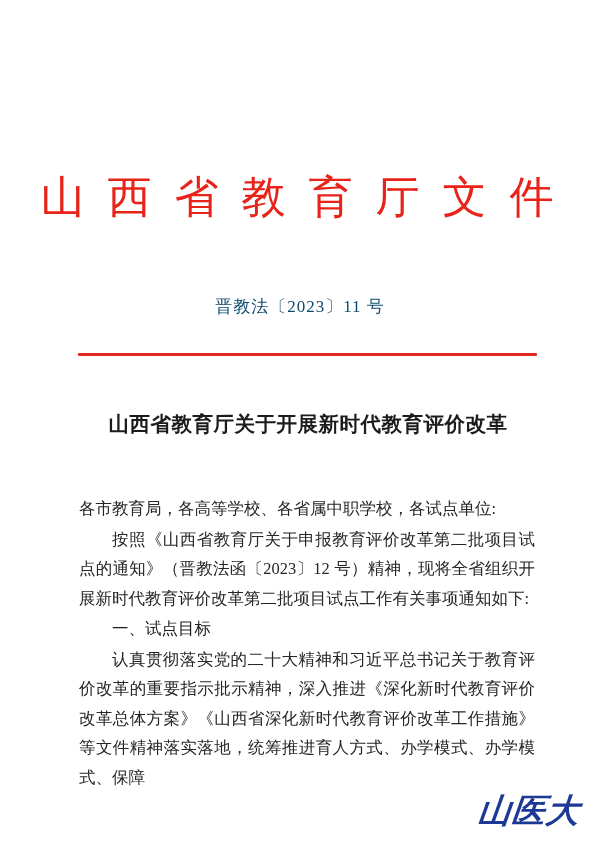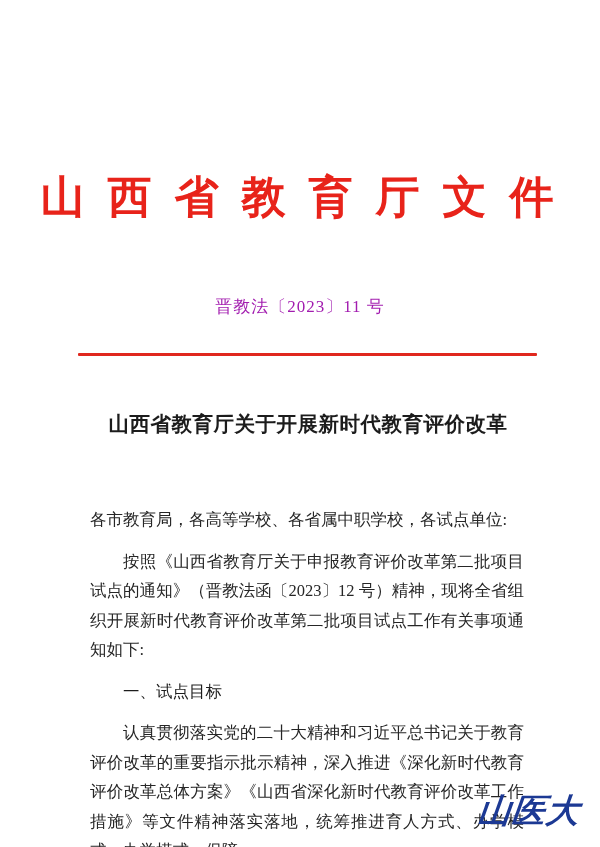--- a/index.html
+++ b/index.html
@@ -18,35 +18,35 @@
   }
   
   .red-header {
     position: absolute;
     top: 168px;
     left: 0;
     width: 100%;
     text-align: center;
     color: #e8231a;
     font-size: 44px;
-    font-weight: bold;
+    font-weight: normal;
     letter-spacing: 6px;
     white-space: nowrap;
     font-family: "Liberation Serif", "DejaVu Serif", serif;
   }
   
   .doc-number {
     position: absolute;
     top: 295px;
     left: 0;
     width: 100%;
     text-align: center;
     font-size: 17px;
     letter-spacing: 1px;
-    color: #a21caf;
+    color: #0c4a6e;
   }
   
   .red-rule {
     position: absolute;
     top: 353px;
     left: 78px;
     width: 459px;
     height: 3px;
     background: #e0281e;
     border-radius: 1px;
@@ -71,21 +71,21 @@
     position: absolute;
     top: 493px;
     left: 78px;
     width: 458px;
     font-size: 16.5px;
     line-height: 29.5px;
     color: #262626;
     text-align: justify;
   }
   .body-text p {
-    margin: 12px;
+    margin: 1px;
     padding: 0;
   }
   .indent {
     text-indent: 2em;
   }
   .section-heading {
     font-family: "Liberation Sans", "DejaVu Sans", sans-serif;
     font-weight: normal;
     color: #1c1c1c;
   }

